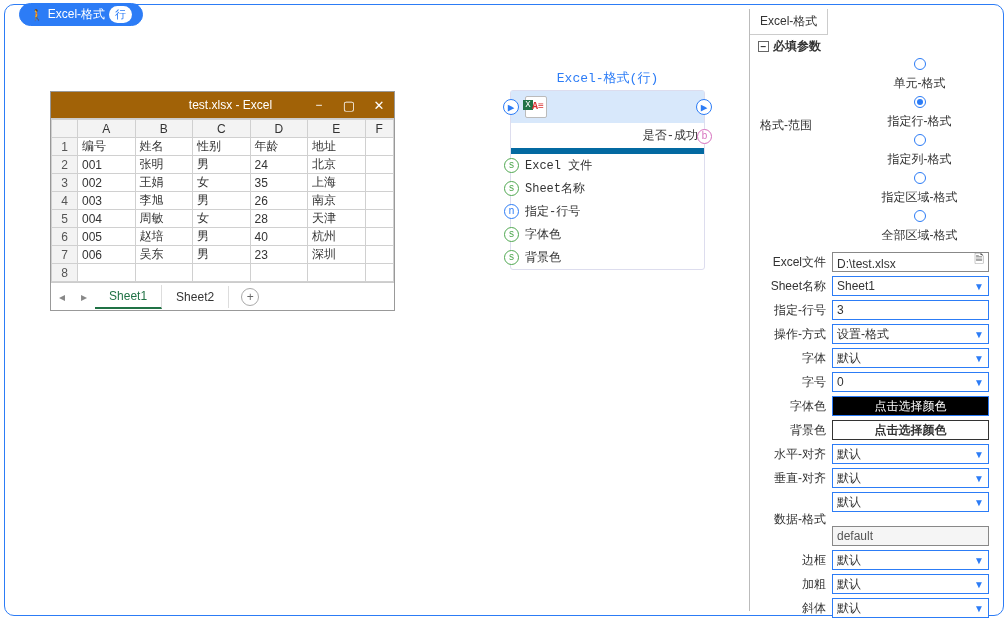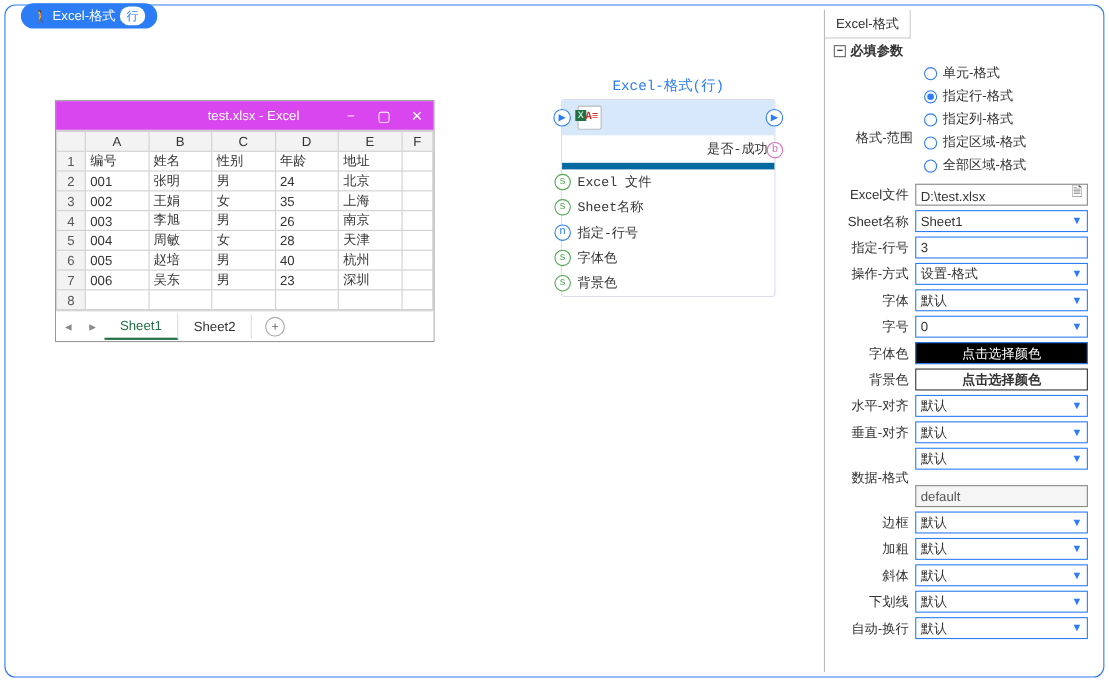--- a/index.html
+++ b/index.html
@@ -3,21 +3,21 @@
 <meta charset="utf-8">
 <style>
 * { box-sizing: border-box; margin: 0; padding: 0; }
 body { font-family: "Microsoft YaHei", Arial, sans-serif; font-size: 12px; color: #333; background: #fff; width: 1008px; height: 620px; position: relative; }
 .main-frame { position: absolute; left: 4px; top: 4px; right: 4px; bottom: 4px; border: 1px solid #2c7cf6; border-radius: 10px; }
 .top-badge { position: absolute; left: 14px; top: -2px; background: #2c7cf6; color: #fff; padding: 2px 10px; border-radius: 12px; display: flex; align-items: center; gap: 4px; font-size: 12px; border: 1px solid #2c7cf6; }
 .top-badge .row-badge { background: #fff; color: #2c7cf6; border-radius: 10px; padding: 1px 6px; font-size: 11px; }
 .canvas { position: absolute; left: 0; top: 0; width: 745px; height: 100%; }
 
 .excel-window { position: absolute; left: 45px; top: 86px; width: 345px; border: 1px solid #999; background: #fff; }
-.excel-title { background: #d946ef; color: #fff; height: 26px; display: flex; align-items: center; justify-content: center; position: relative; font-size: 12px; padding-left: 16px; }
+.excel-title { background: #a16207; color: #fff; height: 26px; display: flex; align-items: center; justify-content: center; position: relative; font-size: 12px; padding-left: 16px; }
 .excel-controls { position: absolute; right: 0; display: flex; }
 .excel-controls span { width: 30px; height: 26px; display: flex; align-items: center; justify-content: center; color: #fff; font-size: 13px; }
 .excel-grid { border-top: 1px solid #ccc; }
 .excel-grid table { border-collapse: collapse; width: 100%; font-size: 12px; }
 .excel-grid th, .excel-grid td { border: 1px solid #d0d0d0; height: 18px; padding: 0 4px; text-align: left; white-space: nowrap; }
 .excel-grid .colhead th { background: #f3f3f3; text-align: center; font-weight: normal; }
 .excel-grid .rowhead { background: #f3f3f3; text-align: center; width: 26px; color: #555; }
 .excel-tabs { display: flex; align-items: center; border-top: 1px solid #ccc; height: 28px; background: #fff; }
 .excel-tabs .nav { padding: 0 8px; color: #888; }
 .excel-tabs .tab { padding: 4px 14px; border-right: 1px solid #ddd; font-size: 12px; }
@@ -48,24 +48,24 @@
 .section-header .toggle { width: 11px; height: 11px; border: 1px solid #666; display: flex; align-items: center; justify-content: center; font-size: 10px; line-height: 1; }
 .props { padding: 4px 10px 16px 10px; }
 .prop-row { display: flex; align-items: center; margin-bottom: 4px; min-height: 20px; }
 .prop-label { width: 72px; text-align: right; padding-right: 6px; font-size: 12px; color: #333; flex-shrink: 0; }
 .prop-input { flex: 1; border: 1px solid #2c7cf6; height: 20px; padding: 0 4px; display: flex; align-items: center; justify-content: space-between; font-size: 12px; background: #fff; }
 .prop-input.readonly { border: 1px solid #888; align-items: flex-end; }
 .prop-input .dd-arrow { color: #2c7cf6; font-size: 10px; }
 .prop-input.black-btn { background: #000; color: #fff; justify-content: center; }
 .prop-input.ghost { border: 1px solid #888; background: #f5f5f5; color: #555; }
 .radio-group { margin-left: 90px; margin-bottom: 3px; }
-.radio-row { display: flex; align-items: center; gap: 5px; font-size: 12px; margin-bottom: 4px; }
+.radio-row { display: flex; align-items: center; gap: 5px; font-size: 12px; margin-bottom: 4px; flex-direction: column; }
 .radio { width: 12px; height: 12px; border: 1px solid #2c7cf6; border-radius: 50%; display: inline-flex; align-items: center; justify-content: center; }
 .radio.checked::after { content: ""; width: 6px; height: 6px; background: #2c7cf6; border-radius: 50%; }
-.scope-label { position: absolute; left: 28px; top: 108px; font-size: 12px; }
+.scope-label { position: absolute; left: 10px; top: 108px; font-size: 12px; }
 .file-icon { font-size: 12px; color: #555; margin-left: 4px; }
 .runner-icon::before { content: "🚶"; font-size: 11px; }
 </style>
 </head>
 <body>
 
 <div class="main-frame">
   <div class="top-badge">
     <span class="runner-icon"></span>
     <span>Excel-格式</span>

